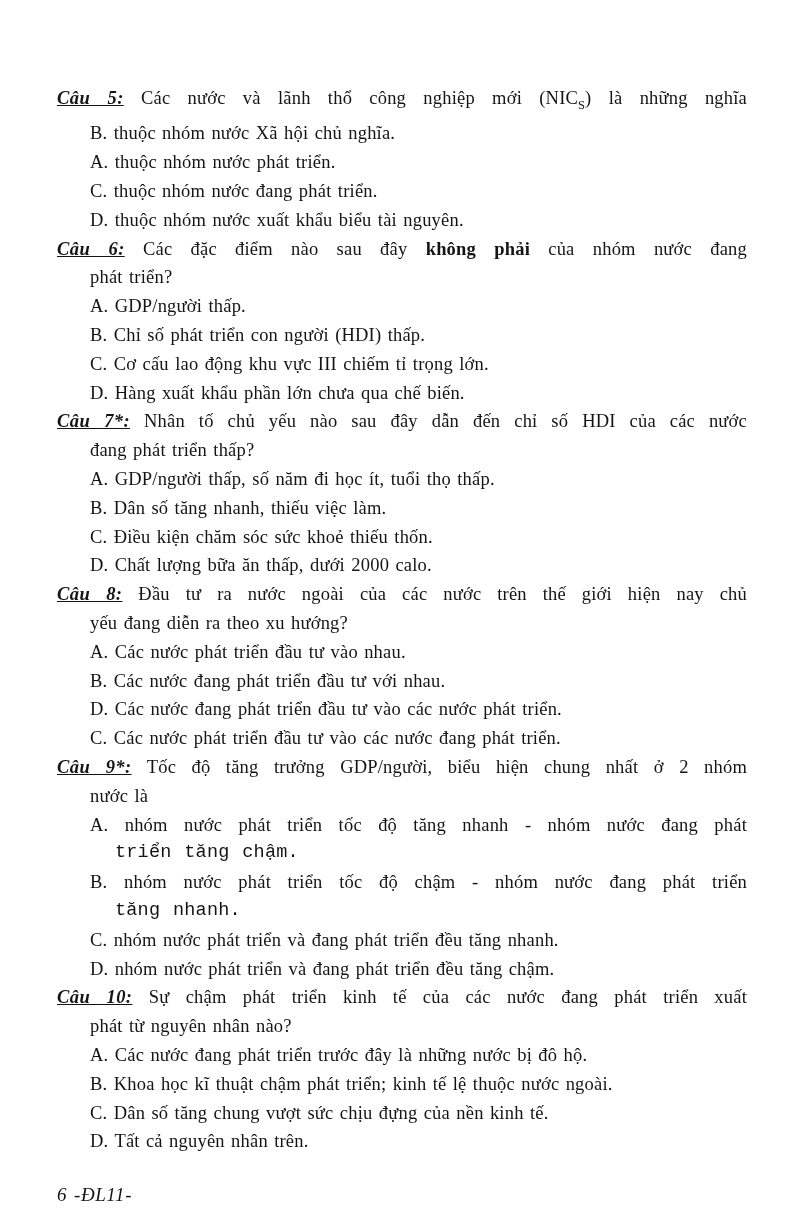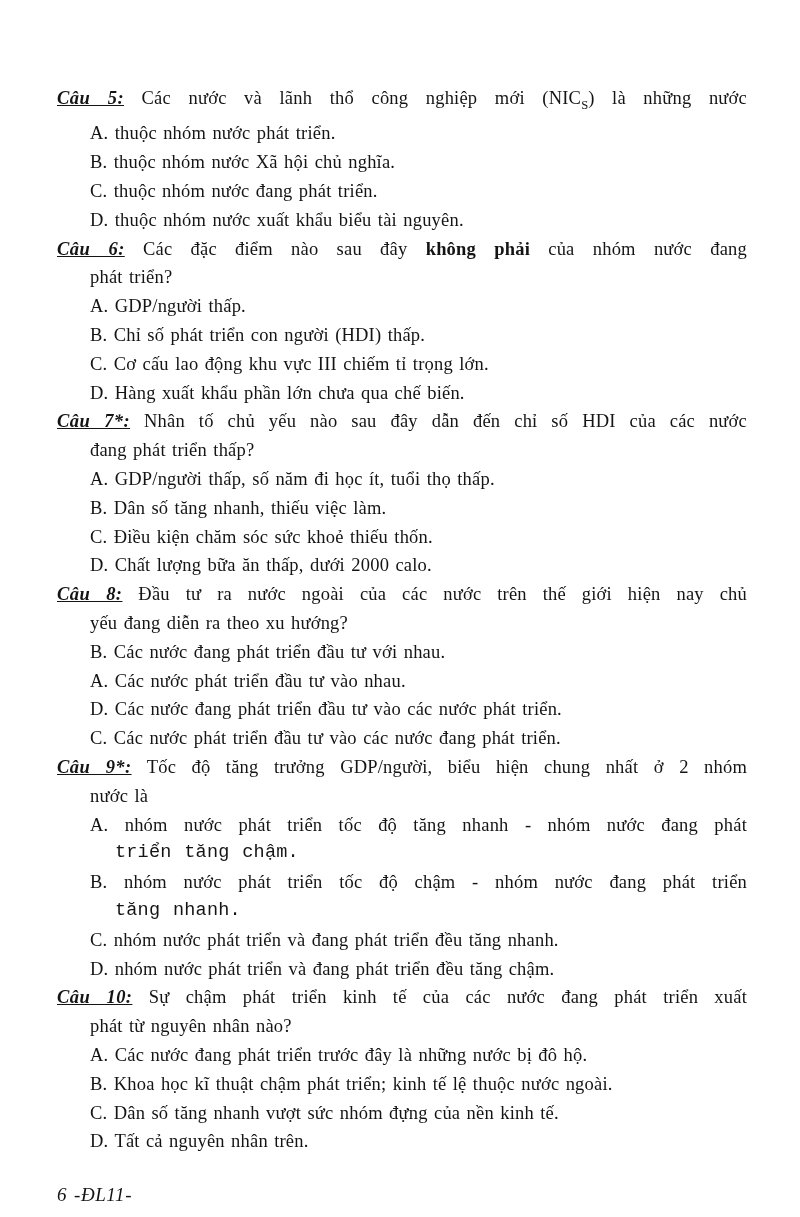--- a/index.html
+++ b/index.html
@@ -44,23 +44,23 @@
     letter-spacing: 0.6px;
   }
 </style>
 </head>
 <body>
 
 <div class="page">
   <div class="content">
 
     <div class="q-block">
-        <div class="line j"><span class="q-label">Câu 5:</span> <span>Các nước và lãnh thổ công nghiệp mới (NIC</span><span class="sub">S</span><span>) là những nước</span></div>
+        <div class="line j"><span class="q-label">Câu 5:</span> <span>Các nước và lãnh thổ công nghiệp mới (NIC</span><span class="sub">S</span><span>) là những nghĩa</span></div>
+        <div class="line ind1"><span>B. thuộc nhóm nước Xã hội chủ nghĩa.</span></div>
         <div class="line ind1"><span>A. thuộc nhóm nước phát triển.</span></div>
-        <div class="line ind1"><span>B. thuộc nhóm nước Xã hội chủ nghĩa.</span></div>
         <div class="line ind1"><span>C. thuộc nhóm nước đang phát triển.</span></div>
         <div class="line ind1"><span>D. thuộc nhóm nước xuất khẩu biểu tài nguyên.</span></div>
       </div>
       <div class="q-block">
         <div class="line j"><span class="q-label">Câu 6:</span> <span>Các đặc điểm nào sau đây </span><span class="em">không phải</span><span> của nhóm nước đang</span></div>
         <div class="line ind1"><span>phát triển?</span></div>
         <div class="line ind1"><span>A. GDP/người thấp.</span></div>
         <div class="line ind1"><span>B. Chỉ số phát triển con người (HDI) thấp.</span></div>
         <div class="line ind1"><span>C. Cơ cấu lao động khu vực III chiếm tỉ trọng lớn.</span></div>
         <div class="line ind1"><span>D. Hàng xuất khẩu phần lớn chưa qua chế biến.</span></div>
@@ -69,40 +69,40 @@
         <div class="line j"><span class="q-label">Câu 7*:</span> <span>Nhân tố chủ yếu nào sau đây dẫn đến chỉ số HDI của các nước</span></div>
         <div class="line ind1"><span>đang phát triển thấp?</span></div>
         <div class="line ind1"><span>A. GDP/người thấp, số năm đi học ít, tuổi thọ thấp.</span></div>
         <div class="line ind1"><span>B. Dân số tăng nhanh, thiếu việc làm.</span></div>
         <div class="line ind1"><span>C. Điều kiện chăm sóc sức khoẻ thiếu thốn.</span></div>
         <div class="line ind1"><span>D. Chất lượng bữa ăn thấp, dưới 2000 calo.</span></div>
       </div>
       <div class="q-block">
         <div class="line j"><span class="q-label">Câu 8:</span> <span>Đầu tư ra nước ngoài của các nước trên thế giới hiện nay chủ</span></div>
         <div class="line ind1"><span>yếu đang diễn ra theo xu hướng?</span></div>
+        <div class="line ind1"><span>A. Các nước phát triển đầu tư vào nhau.</span></div>
         <div class="line ind1"><span>B. Các nước đang phát triển đầu tư với nhau.</span></div>
-        <div class="line ind1"><span>A. Các nước phát triển đầu tư vào nhau.</span></div>
         <div class="line ind1"><span>D. Các nước đang phát triển đầu tư vào các nước phát triển.</span></div>
         <div class="line ind1"><span>C. Các nước phát triển đầu tư vào các nước đang phát triển.</span></div>
       </div>
       <div class="q-block">
         <div class="line j"><span class="q-label">Câu 9*:</span> <span>Tốc độ tăng trưởng GDP/người, biểu hiện chung nhất ở 2 nhóm</span></div>
         <div class="line ind1"><span>nước là</span></div>
         <div class="line ind1 j"><span>A. nhóm nước phát triển tốc độ tăng nhanh - nhóm nước đang phát</span></div>
         <div class="line ind2"><span>triển tăng chậm.</span></div>
         <div class="line ind1 j"><span>B. nhóm nước phát triển tốc độ chậm - nhóm nước đang phát triển</span></div>
         <div class="line ind2"><span>tăng nhanh.</span></div>
         <div class="line ind1"><span>C. nhóm nước phát triển và đang phát triển đều tăng nhanh.</span></div>
         <div class="line ind1"><span>D. nhóm nước phát triển và đang phát triển đều tăng chậm.</span></div>
       </div>
       <div class="q-block">
         <div class="line j"><span class="q-label">Câu 10:</span> <span>Sự chậm phát triển kinh tế của các nước đang phát triển xuất</span></div>
         <div class="line ind1"><span>phát từ nguyên nhân nào?</span></div>
         <div class="line ind1"><span>A. Các nước đang phát triển trước đây là những nước bị đô hộ.</span></div>
         <div class="line ind1"><span>B. Khoa học kĩ thuật chậm phát triển; kinh tế lệ thuộc nước ngoài.</span></div>
-        <div class="line ind1"><span>C. Dân số tăng nhanh vượt sức nhóm đựng của nền kinh tế.</span></div>
+        <div class="line ind1"><span>C. Dân số tăng chung vượt sức chịu đựng của nền kinh tế.</span></div>
         <div class="line ind1"><span>D. Tất cả nguyên nhân trên.</span></div>
       </div>
       <div class="footer line">
       <span>6 -ĐL11-</span>
     </div>
   </div>
 </div>
 
 </body></html>

